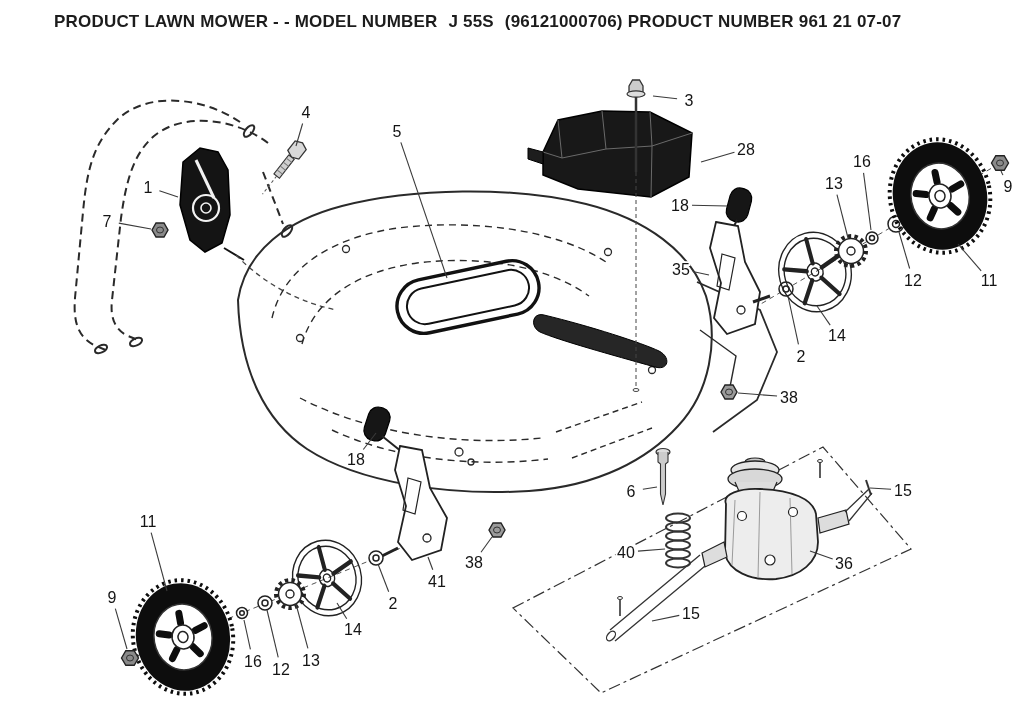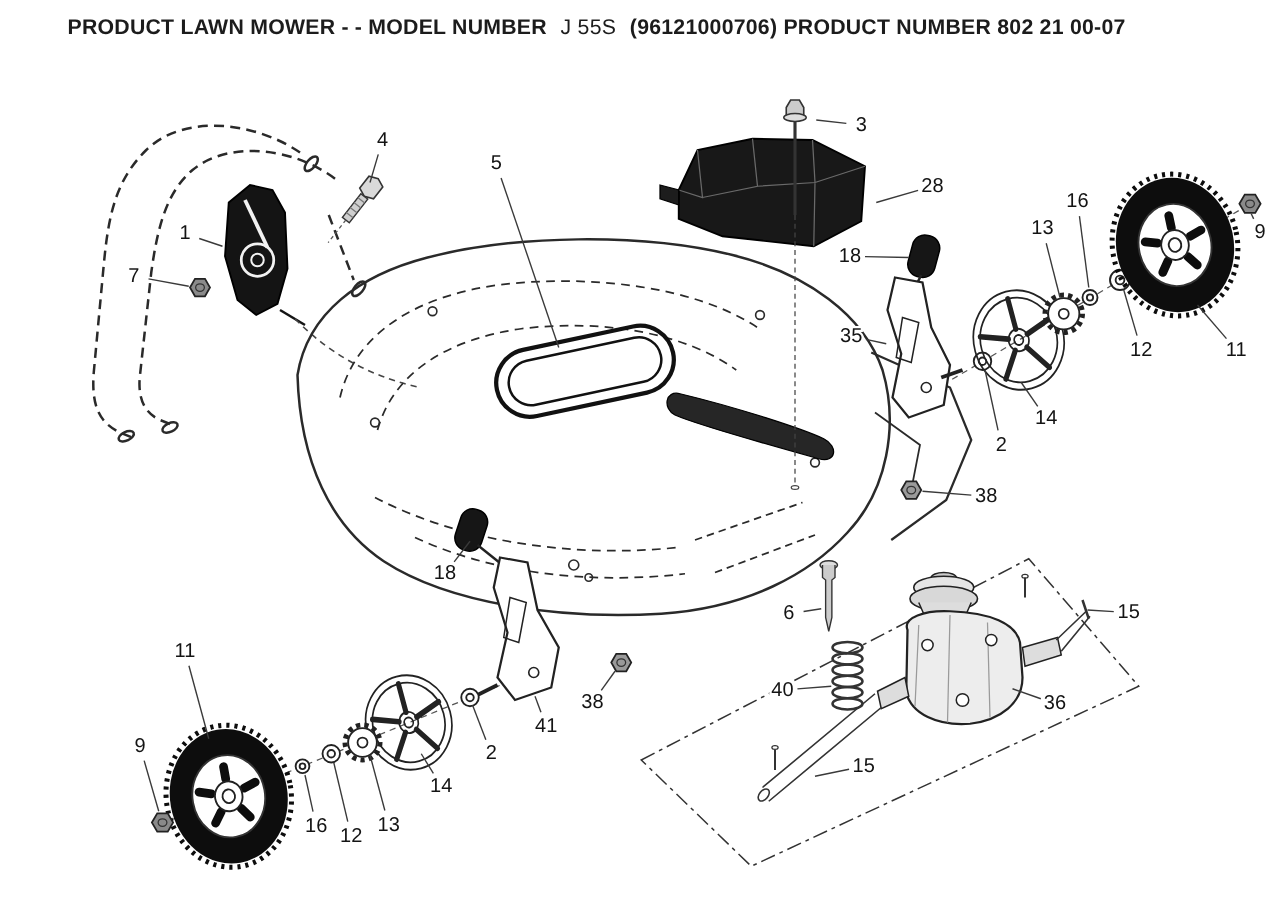--- a/index.html
+++ b/index.html
@@ -1,35 +1,35 @@
 <!DOCTYPE html>
 <html><head>
 <meta charset="utf-8">
 <style>
   * { margin:0; padding:0; box-sizing:border-box; }
   html,body { width:1024px; height:726px; background:#ffffff; overflow:hidden; }
   body { font-family:"Liberation Sans", sans-serif; }
   .page { position:relative; width:1024px; height:726px; background:#fff; }
   .title { position:absolute; top:12px; left:54px; width:950px; font-weight:bold;
            font-size:17px; color:#1c1c1c; letter-spacing:0.2px; white-space:nowrap; }
-  .title .model { font-weight:normal; margin:0 6px; }
+  .title .model { font-weight:bold; margin:0 6px; }
   svg.diagram { position:absolute; top:0; left:0; display:block; }
   .callout-layer text { font-family:"Liberation Sans", sans-serif; font-size:16px; fill:#141414;
                         text-anchor:middle; paint-order:stroke fill; stroke:#ffffff; stroke-width:3.5px; }
   .leader-lines line { stroke:#3a3a3a; stroke-width:1.1; }
 </style>
 </head>
 <body>
 
 <div class="page">
 
   <div class="title">
     <span>PRODUCT LAWN MOWER - - MODEL NUMBER</span>
     <span class="model">J 55S</span>
-    <span>(96121000706) PRODUCT NUMBER 802 21 00-07</span>
+    <span>(96121000706) PRODUCT NUMBER 961 21 07-07</span>
   </div>
 
   <svg class="diagram" width="1024" height="726" viewBox="0 0 1024 726" xmlns="http://www.w3.org/2000/svg">
 
     <g fill="none" stroke="#2a2a2a" stroke-width="2" stroke-dasharray="8 5">
       <path d="M 240 122 C 205 98 148 90 117 120 C 94 143 87 168 83 212 L 75 298 C 73 324 79 338 96 346 L 108 351"></path>
       <path d="M 268 143 C 235 118 183 112 154 136 C 133 154 126 182 121 218 L 112 300 C 110 318 115 330 128 336 L 138 340"></path>
       <path d="M 263 172 L 283 224"></path>
     </g>
     <g fill="none" stroke="#2a2a2a" stroke-width="2">

